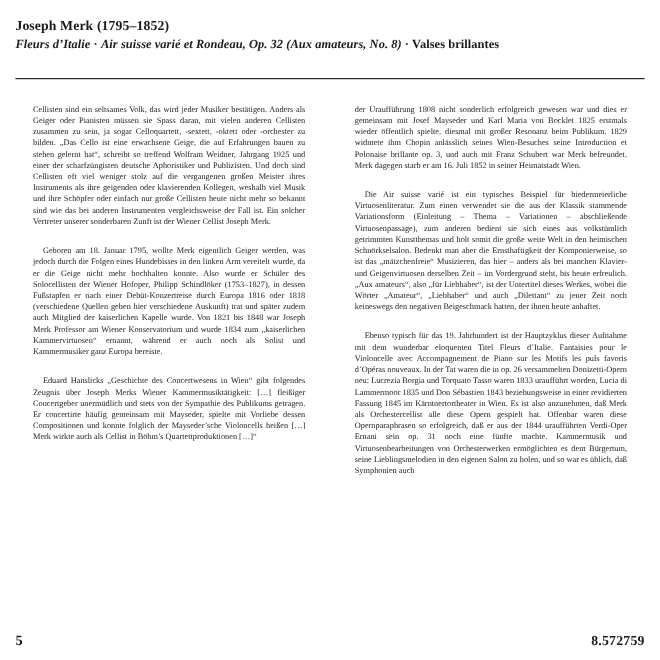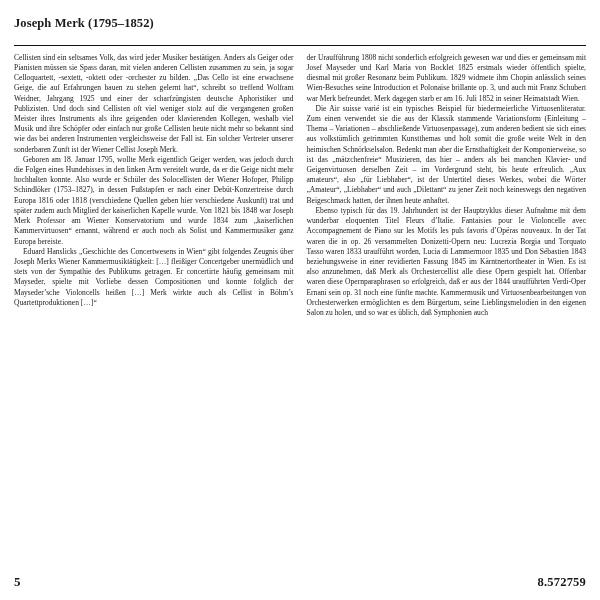--- a/index.html
+++ b/index.html
@@ -17,21 +17,21 @@
   .page {
     position: relative;
     width: 600px;
     height: 600px;
     box-sizing: border-box;
     padding: 16px 14px 10px 14px;
     display: flex;
     flex-direction: column;
   }
   .header {
-    margin-bottom: 6px;
+    margin-bottom: 18px;
   }
   .title {
     font-size: 12.5px;
     font-weight: bold;
     line-height: 1.25;
     letter-spacing: 0.1px;
     margin-bottom: 2px;
   }
   .subtitle {
     font-size: 11.3px;
@@ -55,21 +55,21 @@
   }
   .col {
     width: 50%;
     font-size: 7.55px;
     line-height: 1.355;
     text-align: justify;
     text-justify: inter-word;
     hyphens: auto;
   }
   .col p {
-    margin: 0;
+    margin: 16px;
     text-indent: 9px;
   }
   .col p.first {
     text-indent: 0;
   }
   .it { font-style: italic; }
   .footer {
     display: flex;
     justify-content: space-between;
     align-items: flex-end;
@@ -80,20 +80,23 @@
   .page-num { font-size: 13px; font-weight: bold; }
   .cat-num { font-size: 12.5px; font-weight: bold; letter-spacing: 0.2px; font-family: Liberation Serif, serif; }
 </style>
 </head>
 <body>
 
 <div class="page">
 
   <div class="header">
     <div class="title">Joseph Merk (1795–1852)</div>
+    <div class="subtitle">
+      <span class="it">Fleurs d’Italie</span><span> · </span><span class="it">Air suisse varié et Rondeau, Op. 32 (Aux amateurs, No. 8)</span><span> · </span><span>Valses brillantes</span>
+    </div>
   </div>
 
   <hr class="rule">
 
   <div class="columns">
     <div class="col">
       <p class="first">Cellisten sind ein seltsames Volk, das wird jeder Musiker bestätigen. Anders als Geiger oder Pianisten müssen sie Spass daran, mit vielen anderen Cellisten zusammen zu sein, ja sogar Celloquartett, -sextett, -oktett oder -orchester zu bilden. „Das Cello ist eine erwachsene Geige, die auf Erfahrungen bauen zu stehen gelernt hat“, schreibt so treffend Wolfram Weidner, Jahrgang 1925 und einer der scharfzüngisten deutsche Aphoristiker und Publizisten. Und doch sind Cellisten oft viel weniger stolz auf die vergangenen großen Meister ihres Instruments als ihre geigenden oder klavierenden Kollegen, weshalb viel Musik und ihre Schöpfer oder einfach nur große Cellisten heute nicht mehr so bekannt sind wie das bei anderen Instrumenten vergleichsweise der Fall ist. Ein solcher Vertreter unserer sonderbaren Zunft ist der Wiener Cellist Joseph Merk.</p>
       <p>Geboren am 18. Januar 1795, wollte Merk eigentlich Geiger werden, was jedoch durch die Folgen eines Hundebisses in den linken Arm vereitelt wurde, da er die Geige nicht mehr hochhalten konnte. Also wurde er Schüler des Solocellisten der Wiener Hofoper, Philipp Schindlöker (1753–1827), in dessen Fußstapfen er nach einer Debüt-Konzertreise durch Europa 1816 oder 1818 (verschiedene Quellen geben hier verschiedene Auskunft) trat und später zudem auch Mitglied der kaiserlichen Kapelle wurde. Von 1821 bis 1848 war Joseph Merk Professor am Wiener Konservatorium und wurde 1834 zum „kaiserlichen Kammervirtuosen“ ernannt, während er auch noch als Solist und Kammermusiker ganz Europa bereiste.</p>
       <p>Eduard Hanslicks „Geschichte des Concertwesens in Wien“ gibt folgendes Zeugnis über Joseph Merks Wiener Kammermusiktätigkeit: […] fleißiger Concertgeber unermüdlich und stets von der Sympathie des Publikums getragen. Er concertirte häufig gemeinsam mit Mayseder, spielte mit Vorliebe dessen Compositionen und konnte folglich der Mayseder’sche Violoncells heißen […] Merk wirkte auch als Cellist in Böhm’s Quartettproduktionen […]“</p>
     </div>

